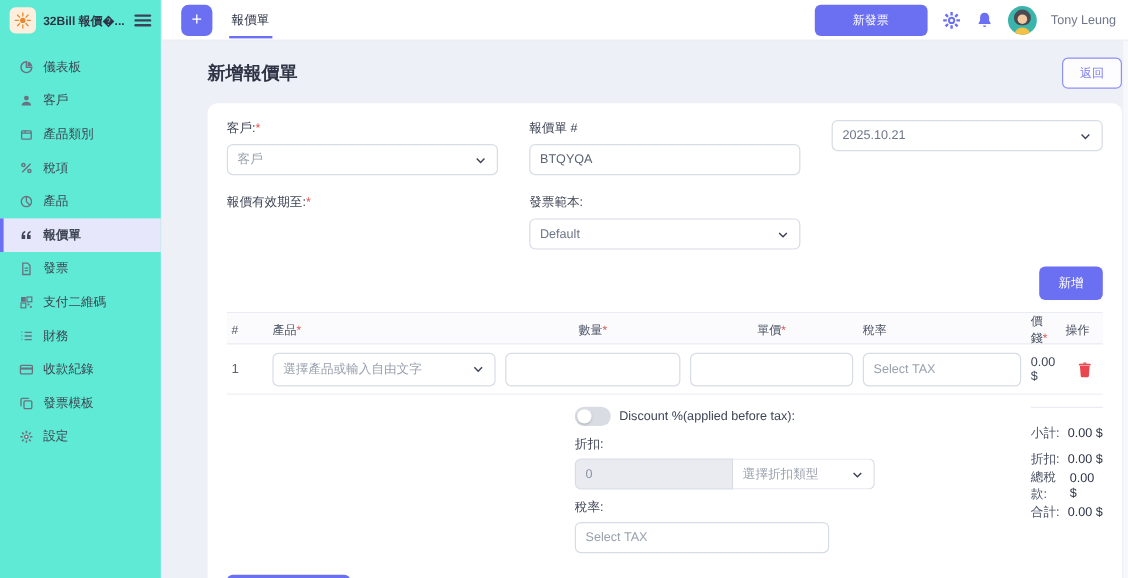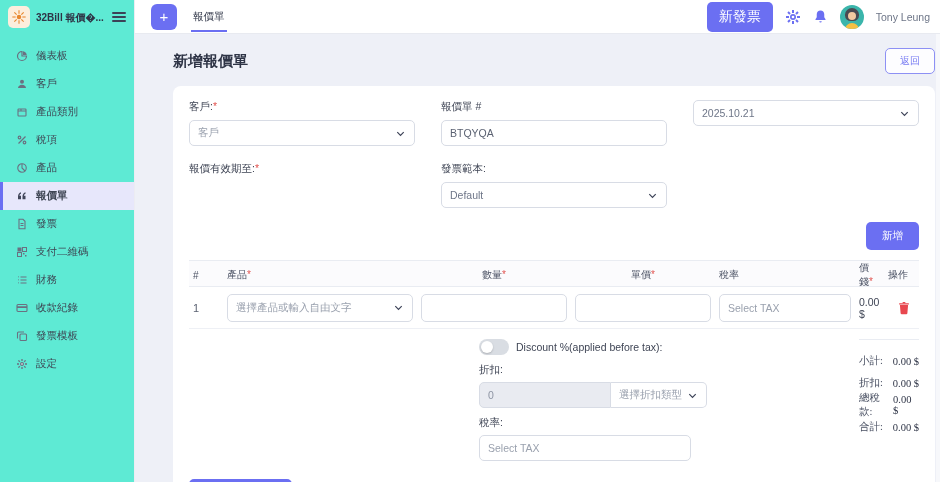--- a/index.html
+++ b/index.html
@@ -20,21 +20,21 @@
   .nav-item.active { background:#e7e7fb; border-left-color:#6b6ff2; font-weight:bold; }
   .nav-item.active .ic { color:#41465a; }
 
   
   .main { flex:1; display:flex; flex-direction:column; min-width:0; }
   .topbar { height:34px; background:#fff; border-bottom:1px solid #e8eaf0; display:flex; align-items:center; padding:0 10px 0 16px; gap:14px; }
   .plus-btn { width:26px; height:26px; border-radius:6px; background:#6b6ff2; color:#fff; font-size:15px; display:flex; align-items:center; justify-content:center; cursor:pointer; border:none; }
   .tab { font-size:10.5px; color:#2e3446; padding:8px 2px 6px; border-bottom:2px solid #6b6ff2; cursor:pointer; }
   .topbar-right { margin-left:auto; display:flex; align-items:center; gap:12px; }
   .btn { border:none; border-radius:5px; cursor:pointer; font-family:inherit; }
-  .btn-primary { background:#6b6ff2; color:#fff; font-size:14px; padding:6px 12px; }
+  .btn-primary { background:#6b6ff2; color:#fff; font-size:10px; padding:6px 32px; }
   .icon-btn { background:none; border:none; cursor:pointer; display:flex; }
   .avatar { width:24px; height:24px; border-radius:50%; background:#3bb5ab; position:relative; overflow:hidden; flex-shrink:0; }
   .avatar .hair { position:absolute; top:3px; left:5px; width:14px; height:13px; border-radius:50% 50% 42% 42%; background:#4a4a52; }
   .avatar .face { position:absolute; top:7px; left:8px; width:8px; height:8px; border-radius:50%; background:#f2c9a0; }
   .avatar .shirt { position:absolute; bottom:-2px; left:5px; width:14px; height:8px; border-radius:7px 7px 0 0; background:#f5c043; }
   .username { font-size:10.5px; color:#6e7688; }
 
   
   .content { flex:1; padding:0 5px 0 20px; overflow:hidden; position:relative;margin-left:18px; }
   .page-head { display:flex; align-items:center; justify-content:space-between; padding:14px 0 12px; }
@@ -69,23 +69,23 @@
   .calc-wrap { display:flex; margin-top:10px; }
   .calc-spacer { width:290px; flex-shrink:0; }
   .discount-block { width:352px; flex-shrink:0; }
   .toggle-row { display:flex; align-items:center; gap:7px; margin-bottom:8px; }
   .toggle { width:30px; height:16px; border-radius:8px; background:#d9dde3; position:relative; cursor:pointer; flex-shrink:0; }
   .toggle .knob { position:absolute; top:2px; left:2px; width:12px; height:12px; border-radius:50%; background:#fff; box-shadow:0 1px 2px rgba(0,0,0,.2); }
   .toggle-label { font-size:10.5px; color:#3f4555; }
   .mini-label { font-size:10.5px; color:#3f4555; margin-bottom:5px; }
   .joined { display:flex; width:250px; margin-bottom:8px; }
   .joined .tinput { width:132px; border-radius:5px 0 0 5px; background:#e9ebf1; color:#8d94a3; }
-  .joined .select { width:96px; border-radius:0 5px 5px 0; border-left:none;justify-content:space-between; }
+  .joined .select { width:118px; border-radius:0 5px 5px 0; border-left:none;justify-content:space-between; }
   .tax-input { width:212px; }
-  .summary { flex:1; margin-left:28px; border-top:1px solid #e9ecf2; padding-top:10px;font-family:Liberation Serif, serif; }
+  .summary { flex:1; margin-left:28px; border-top:1px solid #e9ecf2; padding-top:10px; }
   .sum-row { display:flex; justify-content:space-between; height:22px; align-items:center; }
   .sum-label { font-size:10.5px; color:#4a5163; }
   .sum-val { font-size:10.5px; color:#2e3446; }
 
   .terms-row { margin-top:18px; }
   .btn-terms { background:#6b6ff2; color:#fff; font-size:10px; padding:7px 12px; border-radius:5px; }
 
   .scroll-strip { position:absolute; right:0; top:34px; bottom:0; width:4px; background:#f7f8fb; }
 </style>
 </head>

